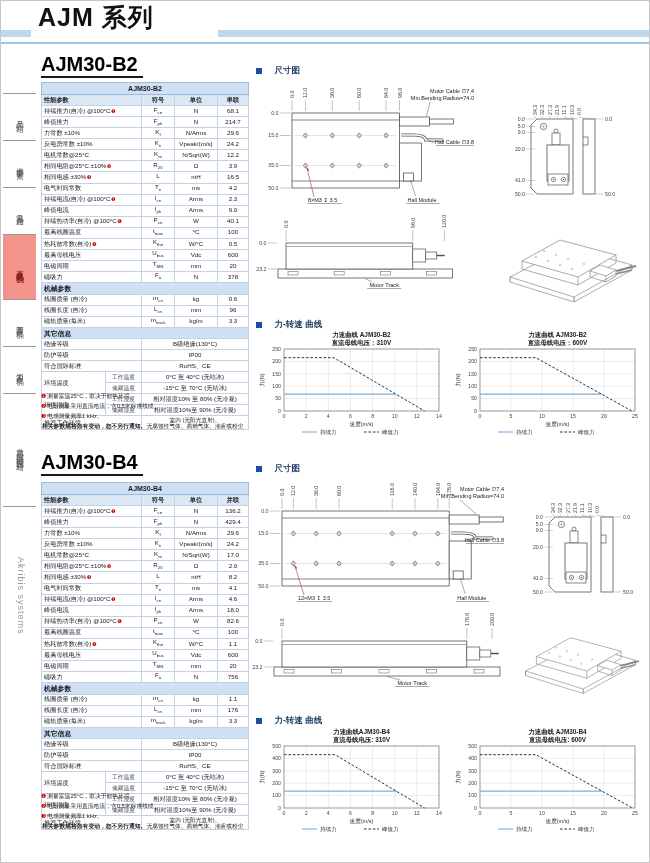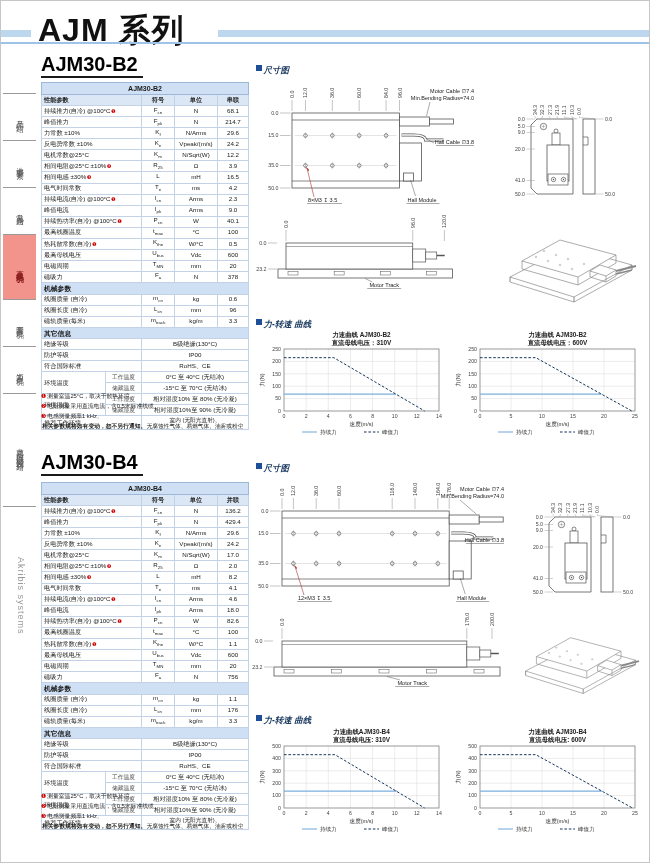--- a/index.html
+++ b/index.html
@@ -1,32 +1,32 @@
 <!DOCTYPE html>
 <html><head>
 <meta charset="utf-8">
 <style>
   html,body{margin:0;padding:0;background:#fff;font-family:"Liberation Sans","DejaVu Sans",sans-serif;}
   .sheet{position:relative;width:650px;height:863px;background:#fff;border:1px solid #c6c6c6;box-sizing:border-box;overflow:hidden;}
   
-  .page-title{position:absolute;left:37px;top:8px;font-size:32px;font-weight:bold;color:#111;letter-spacing:1px;}
+  .page-title{position:absolute;left:37px;top:0;font-size:25px;font-weight:bold;color:#111;letter-spacing:1px;}
   .bar-left{position:absolute;left:0;top:29px;width:30px;height:7px;background:#bdd7ee;}
   .bar-right{position:absolute;left:217px;right:0;top:29px;height:7px;background:#bdd7ee;}
   .hdr-rule{position:absolute;left:0;right:0;top:41px;height:1.5px;background:#9dc3e6;}
   
   .side{position:absolute;left:2px;top:92px;width:33px;}
   .si{display:flex;align-items:center;justify-content:center;border-top:1px solid #9a9a9a;}
   .si:last-child{border-bottom:1px solid #9a9a9a;}
   .si span{writing-mode:vertical-rl;text-orientation:upright;font-size:7.5px;color:#555;letter-spacing:1.5px;}
   .si.active{background:#f2938c;}
   .si.active span{color:#8b2020;font-weight:bold;}
   .brand{position:absolute;left:25px;top:556px;transform:rotate(90deg);transform-origin:0 0;font-size:9px;color:#999;letter-spacing:1px;white-space:nowrap;}
   
   .model-h{position:absolute;font-size:20px;font-weight:bold;color:#000;border-bottom:2px solid #1a1a1a;padding:0 5px 1px 0;line-height:1.1;}
-  .blk-h{position:absolute;display:flex;gap:2px;font-size:8.5px;font-weight:bold;color:#17375e;font-style:italic;}
+  .blk-h{position:absolute;display:flex;align-items:center;gap:13px;font-size:8.5px;font-weight:bold;color:#17375e;}
   .sq{width:5.5px;height:5.5px;background:#1f4e99;display:inline-block;}
   
   .tblwrap{position:absolute;left:40px;width:207px;}
   .spec{border-collapse:collapse;table-layout:fixed;width:207px;font-size:6.2px;color:#1a1a1a;border:1px solid #4f81bd;}
   .spec td{border:1px solid #c3d2e6;padding:0.6px 2px;height:8.8px;line-height:1.05;white-space:nowrap;overflow:hidden;}
   .spec .trow td{background:#cfe0f4;font-weight:bold;text-align:center;font-size:7px;height:10px;border-color:#9db8d9;}
   .spec .hrow td{background:#dce7f5;font-weight:bold;}
   .spec .shdr td{background:#cfe0f4;font-weight:bold;font-size:6.8px;height:9.5px;}
   .c-c{text-align:center;}
   .spec sub{font-size:4.4px;}

